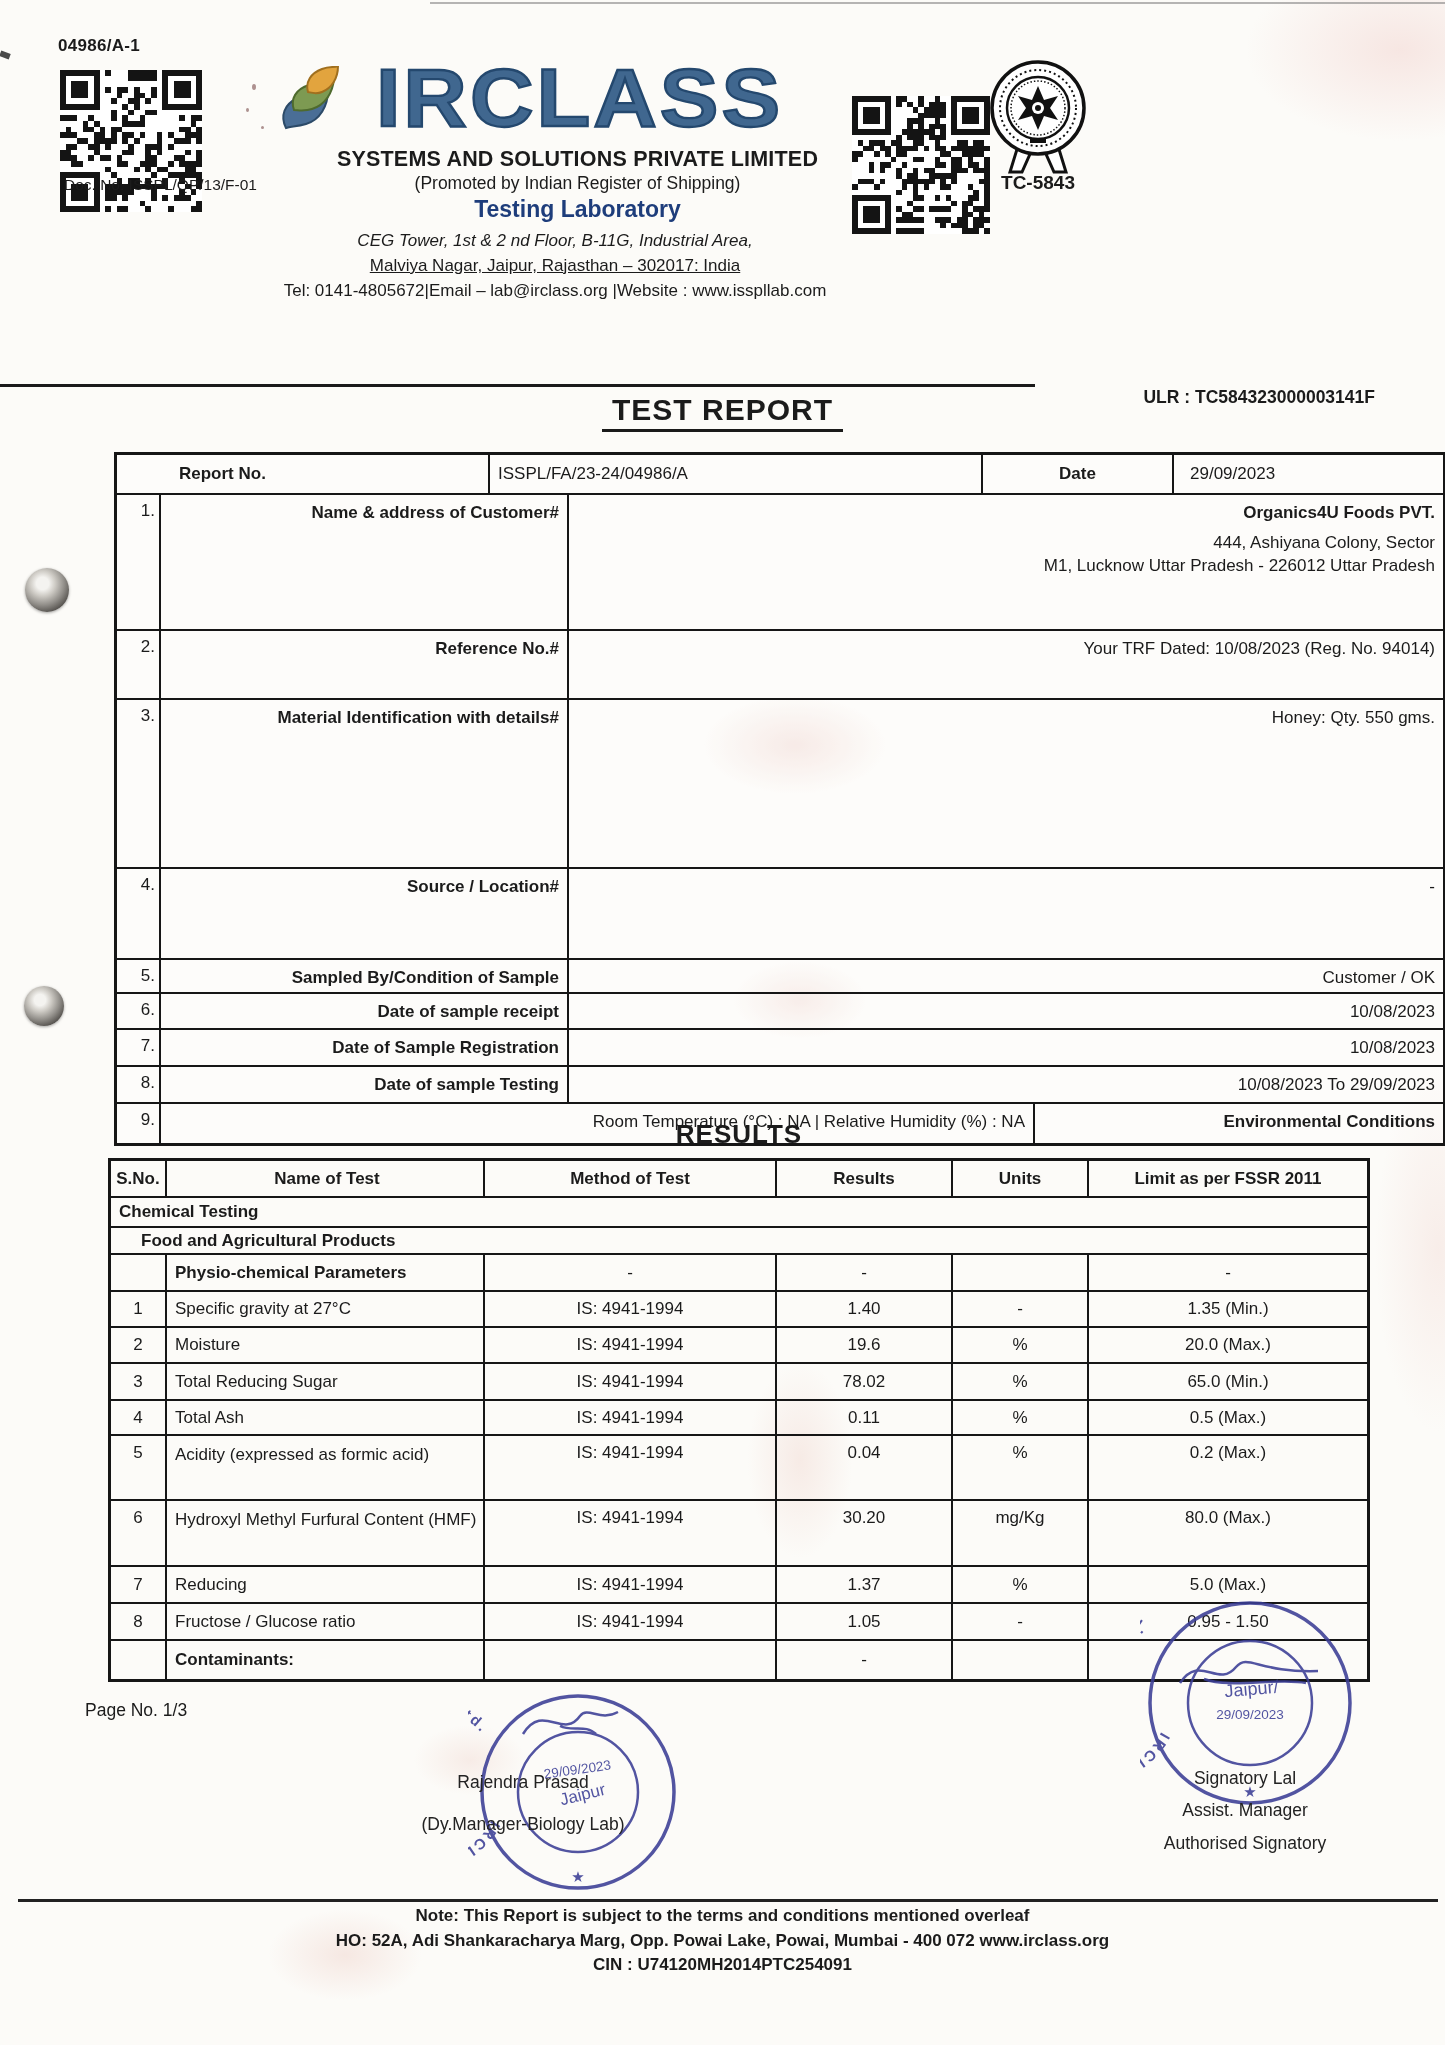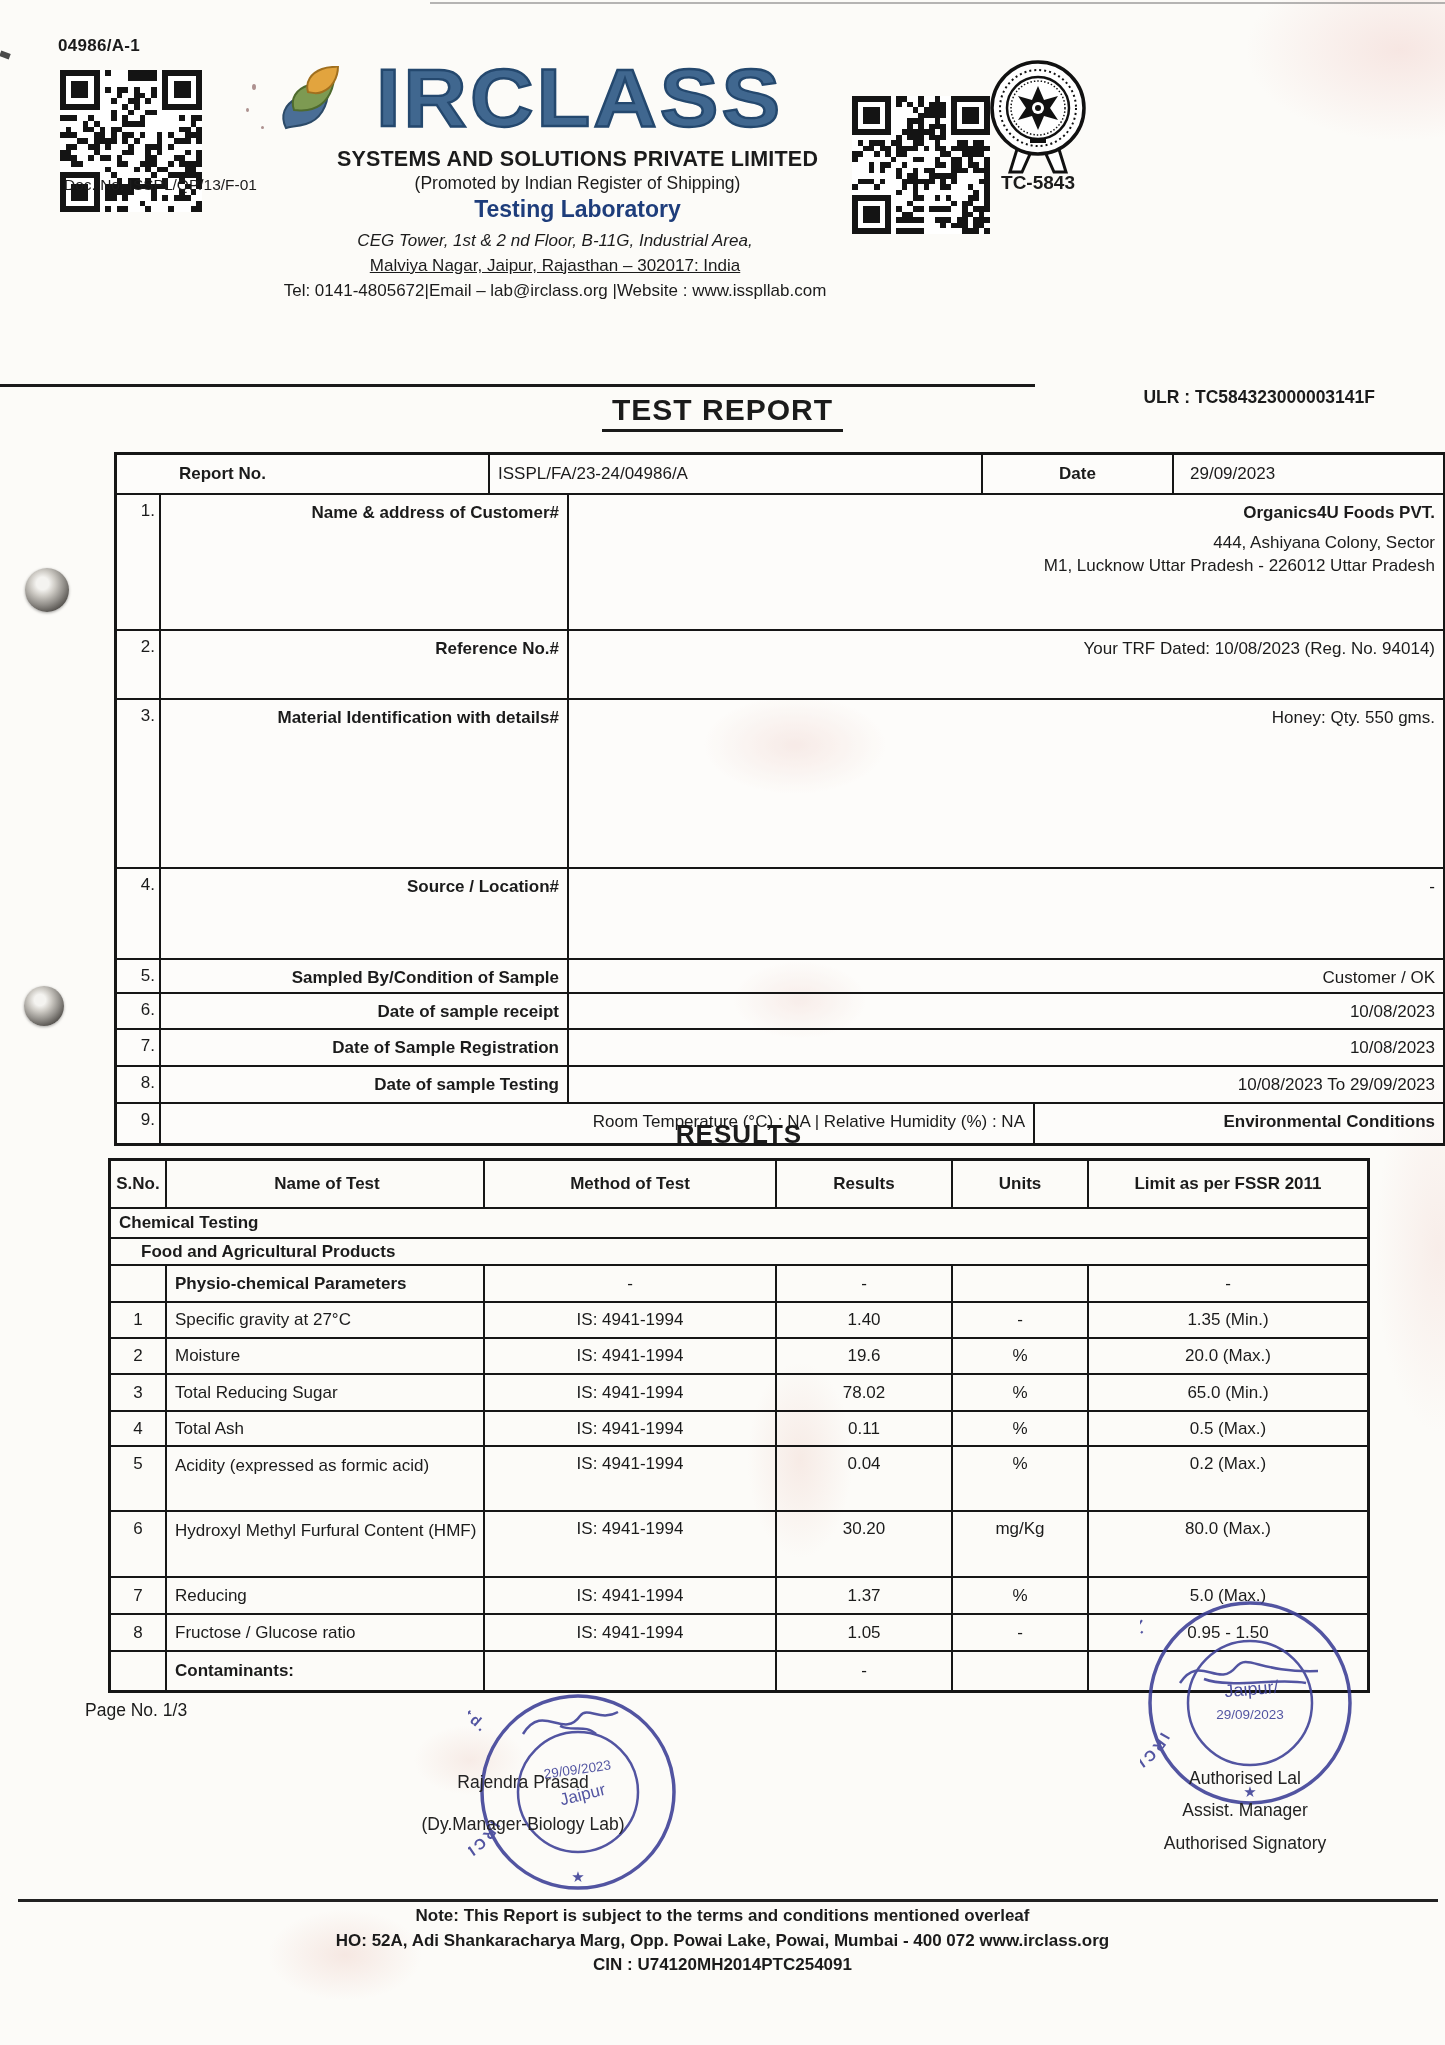--- a/index.html
+++ b/index.html
@@ -641,21 +641,21 @@
     </div>
     <div class="irow" style="height:39px">
       <div class="icell c-no">9.</div>
       <div class="icell c-val">Room Temperature (°C) :  NA | Relative Humidity (%) :  NA</div>
       <div class="icell c-label">Environmental Conditions</div>
     </div>
   </div>
 
   <div class="abs results-title">RESULTS</div>
   <div class="abs res-table">
-    <div class="rrow rhead" style="height:48px">
+    <div class="rrow rhead" style="height:37px">
       <div class="rcell rc-sno">S.No.</div>
       <div class="rcell rc-name" style="justify-content:center;text-align:center">Name of Test</div>
       <div class="rcell rc-method">Method of Test</div>
       <div class="rcell rc-res">Results</div>
       <div class="rcell rc-units">Units</div>
       <div class="rcell rc-limit">Limit as per FSSR 2011</div>
     </div>
     <div class="rrow" style="height:30px">
       <div class="rsec">Chemical Testing</div>
     </div>
@@ -775,21 +775,21 @@
       <circle cx="110" cy="110" r="62" stroke-width="2.5"></circle>
     </g>
     <text font-size="15" fill="#3b3e96" letter-spacing="2.5" font-weight="bold">
       <textPath href="#ringR" startOffset="6%">IRCLASS Systems And Solutions Pvt. Ltd.</textPath>
     </text>
     <text x="110" y="204" font-size="15" fill="#3b3e96" text-anchor="middle">★</text>
     <text x="112" y="102" font-size="18" fill="#3b3e96" text-anchor="middle" transform="rotate(-5 112 102)">Jaipur/</text>
     <text x="110" y="126" font-size="13.5" fill="#3b3e96" text-anchor="middle">29/09/2023</text>
     <path d="M40,90 C60,60 78,96 96,74 C108,60 118,80 178,78 M64,86 C90,96 140,84 166,90" stroke="#3b3e96" stroke-width="2.5" fill="none"></path>
   </svg>
-  <div class="abs sig-text sig-rn">Authorised Lal</div>
+  <div class="abs sig-text sig-rn">Signatory Lal</div>
   <div class="abs sig-text sig-rr">Assist. Manager</div>
   <div class="abs sig-text sig-rt">Authorised Signatory</div>
 
   <div class="abs rule-bottom"></div>
   <div class="abs foot foot-note">Note: This Report is subject to the terms and conditions mentioned overleaf</div>
   <div class="abs foot foot-ho">HO: 52A, Adi Shankaracharya Marg, Opp. Powai Lake, Powai, Mumbai - 400 072 www.irclass.org</div>
   <div class="abs foot foot-cin">CIN : U74120MH2014PTC254091</div>
 
 </div>
 

